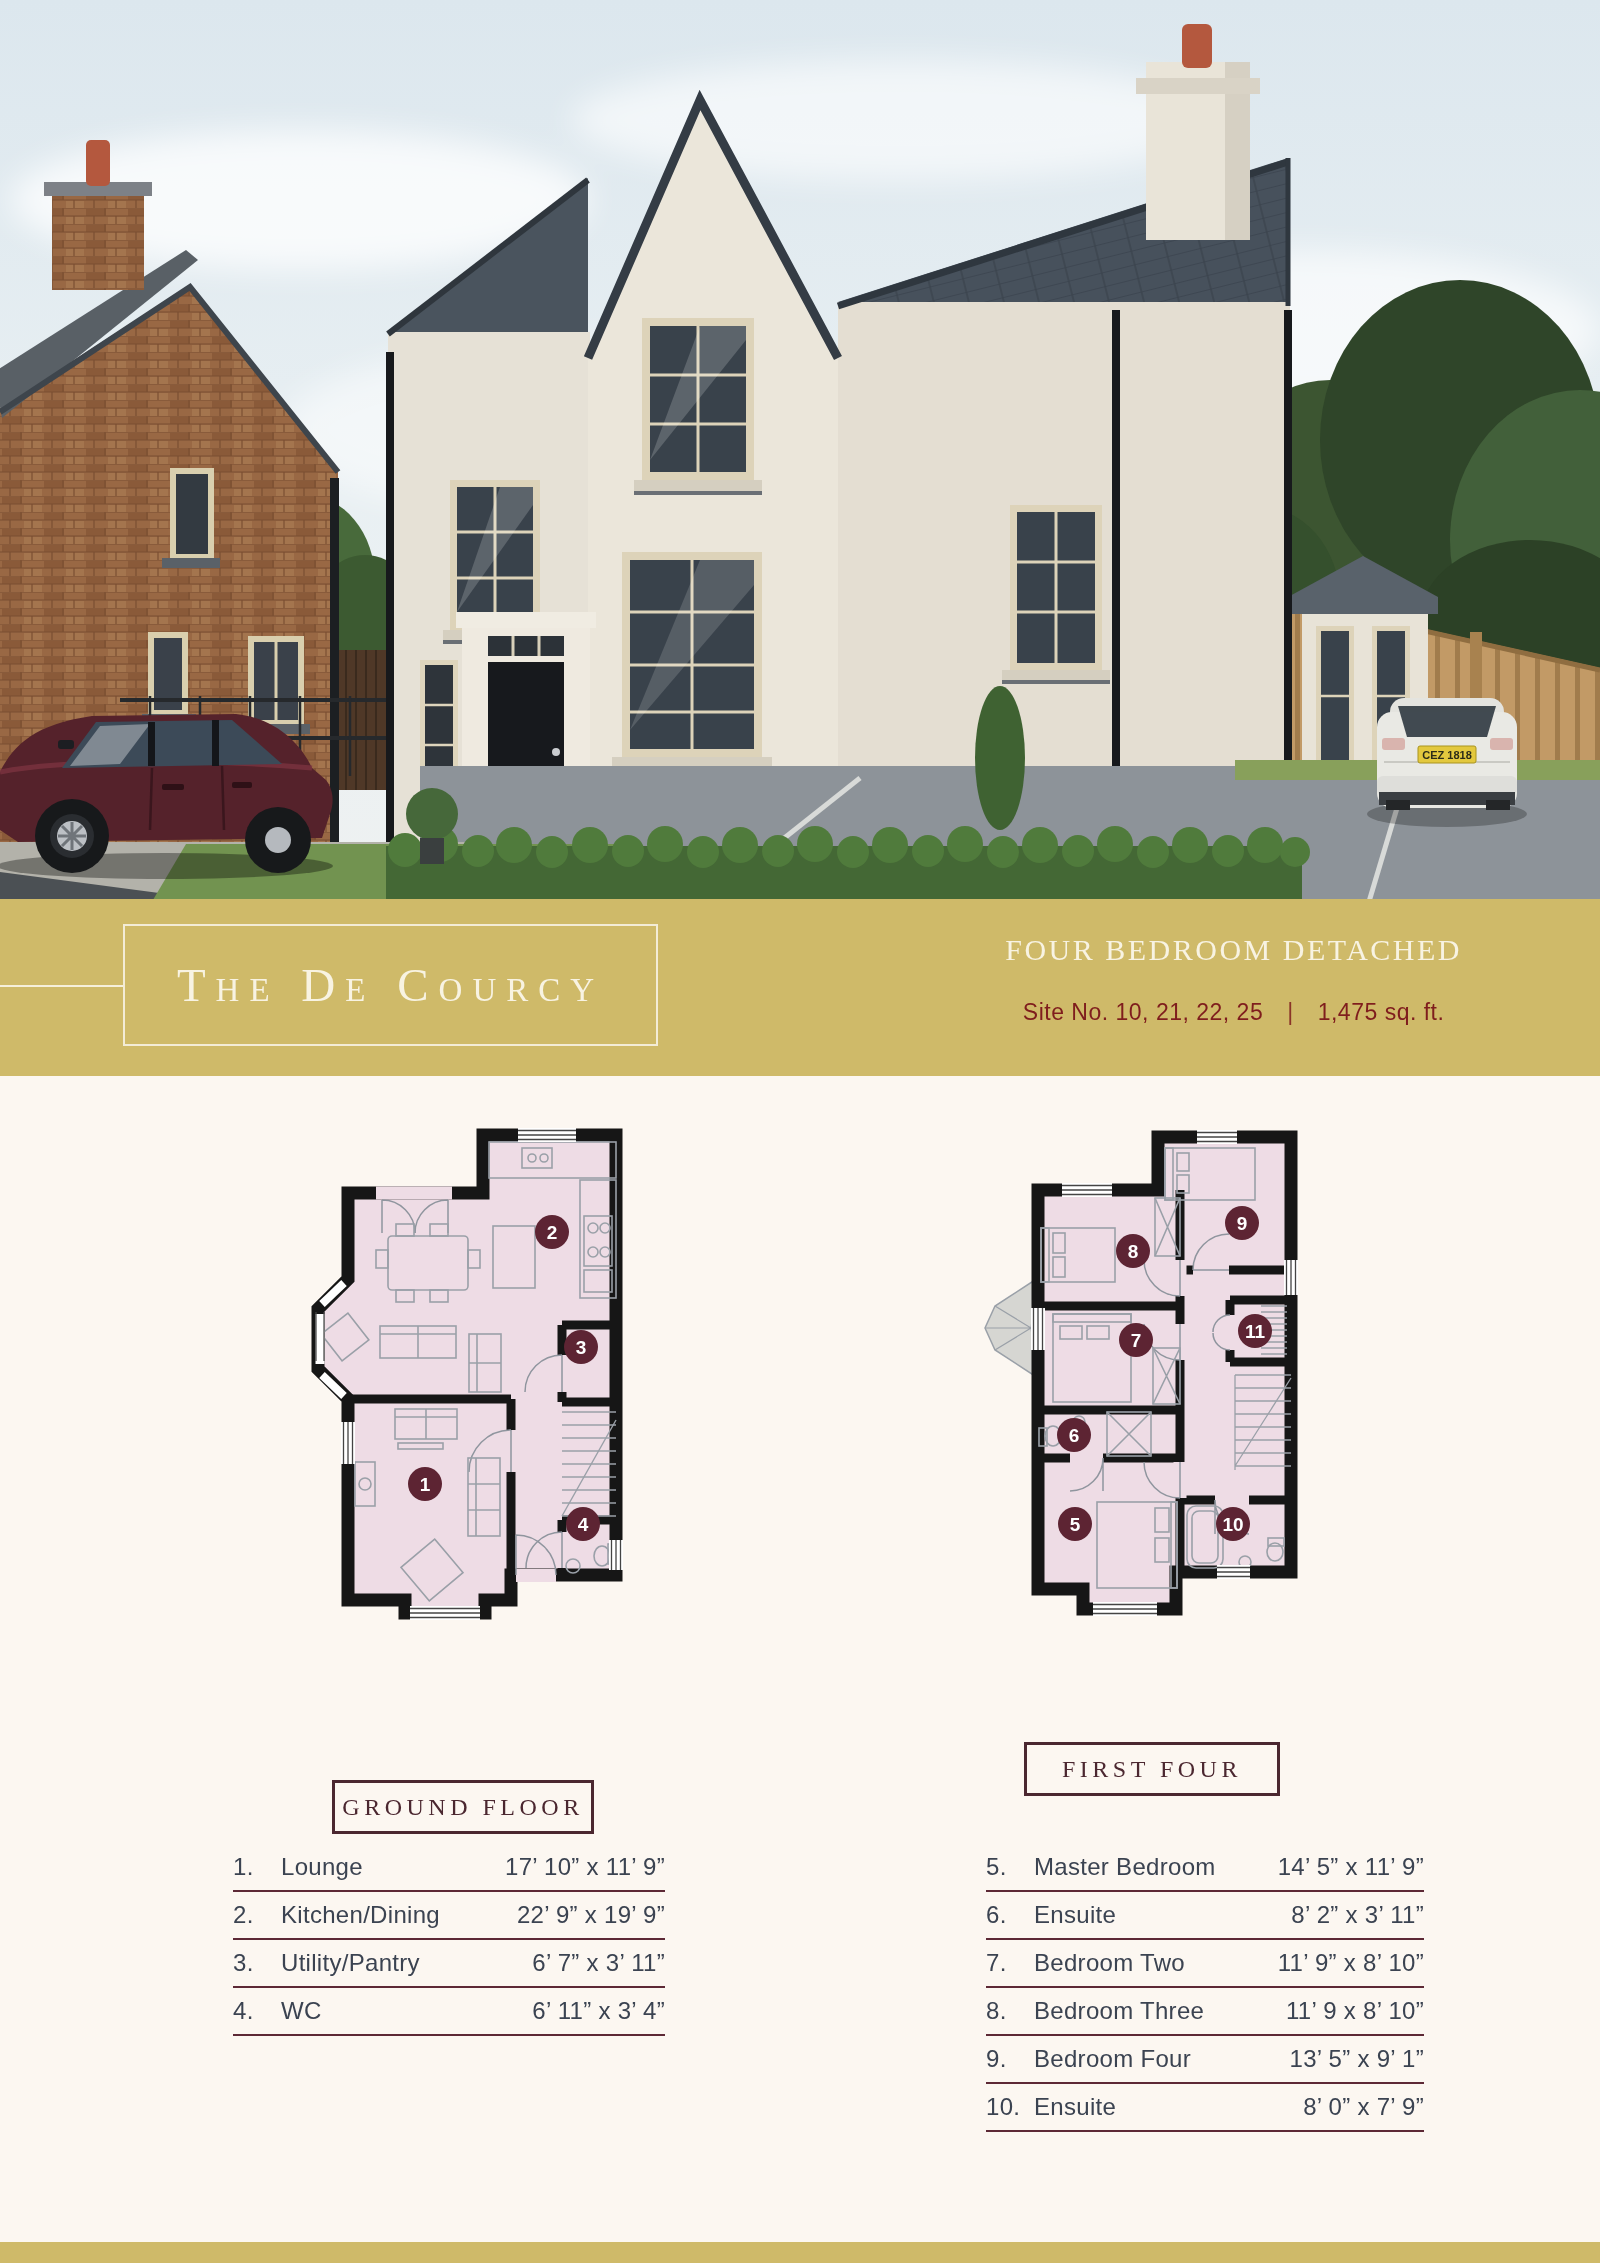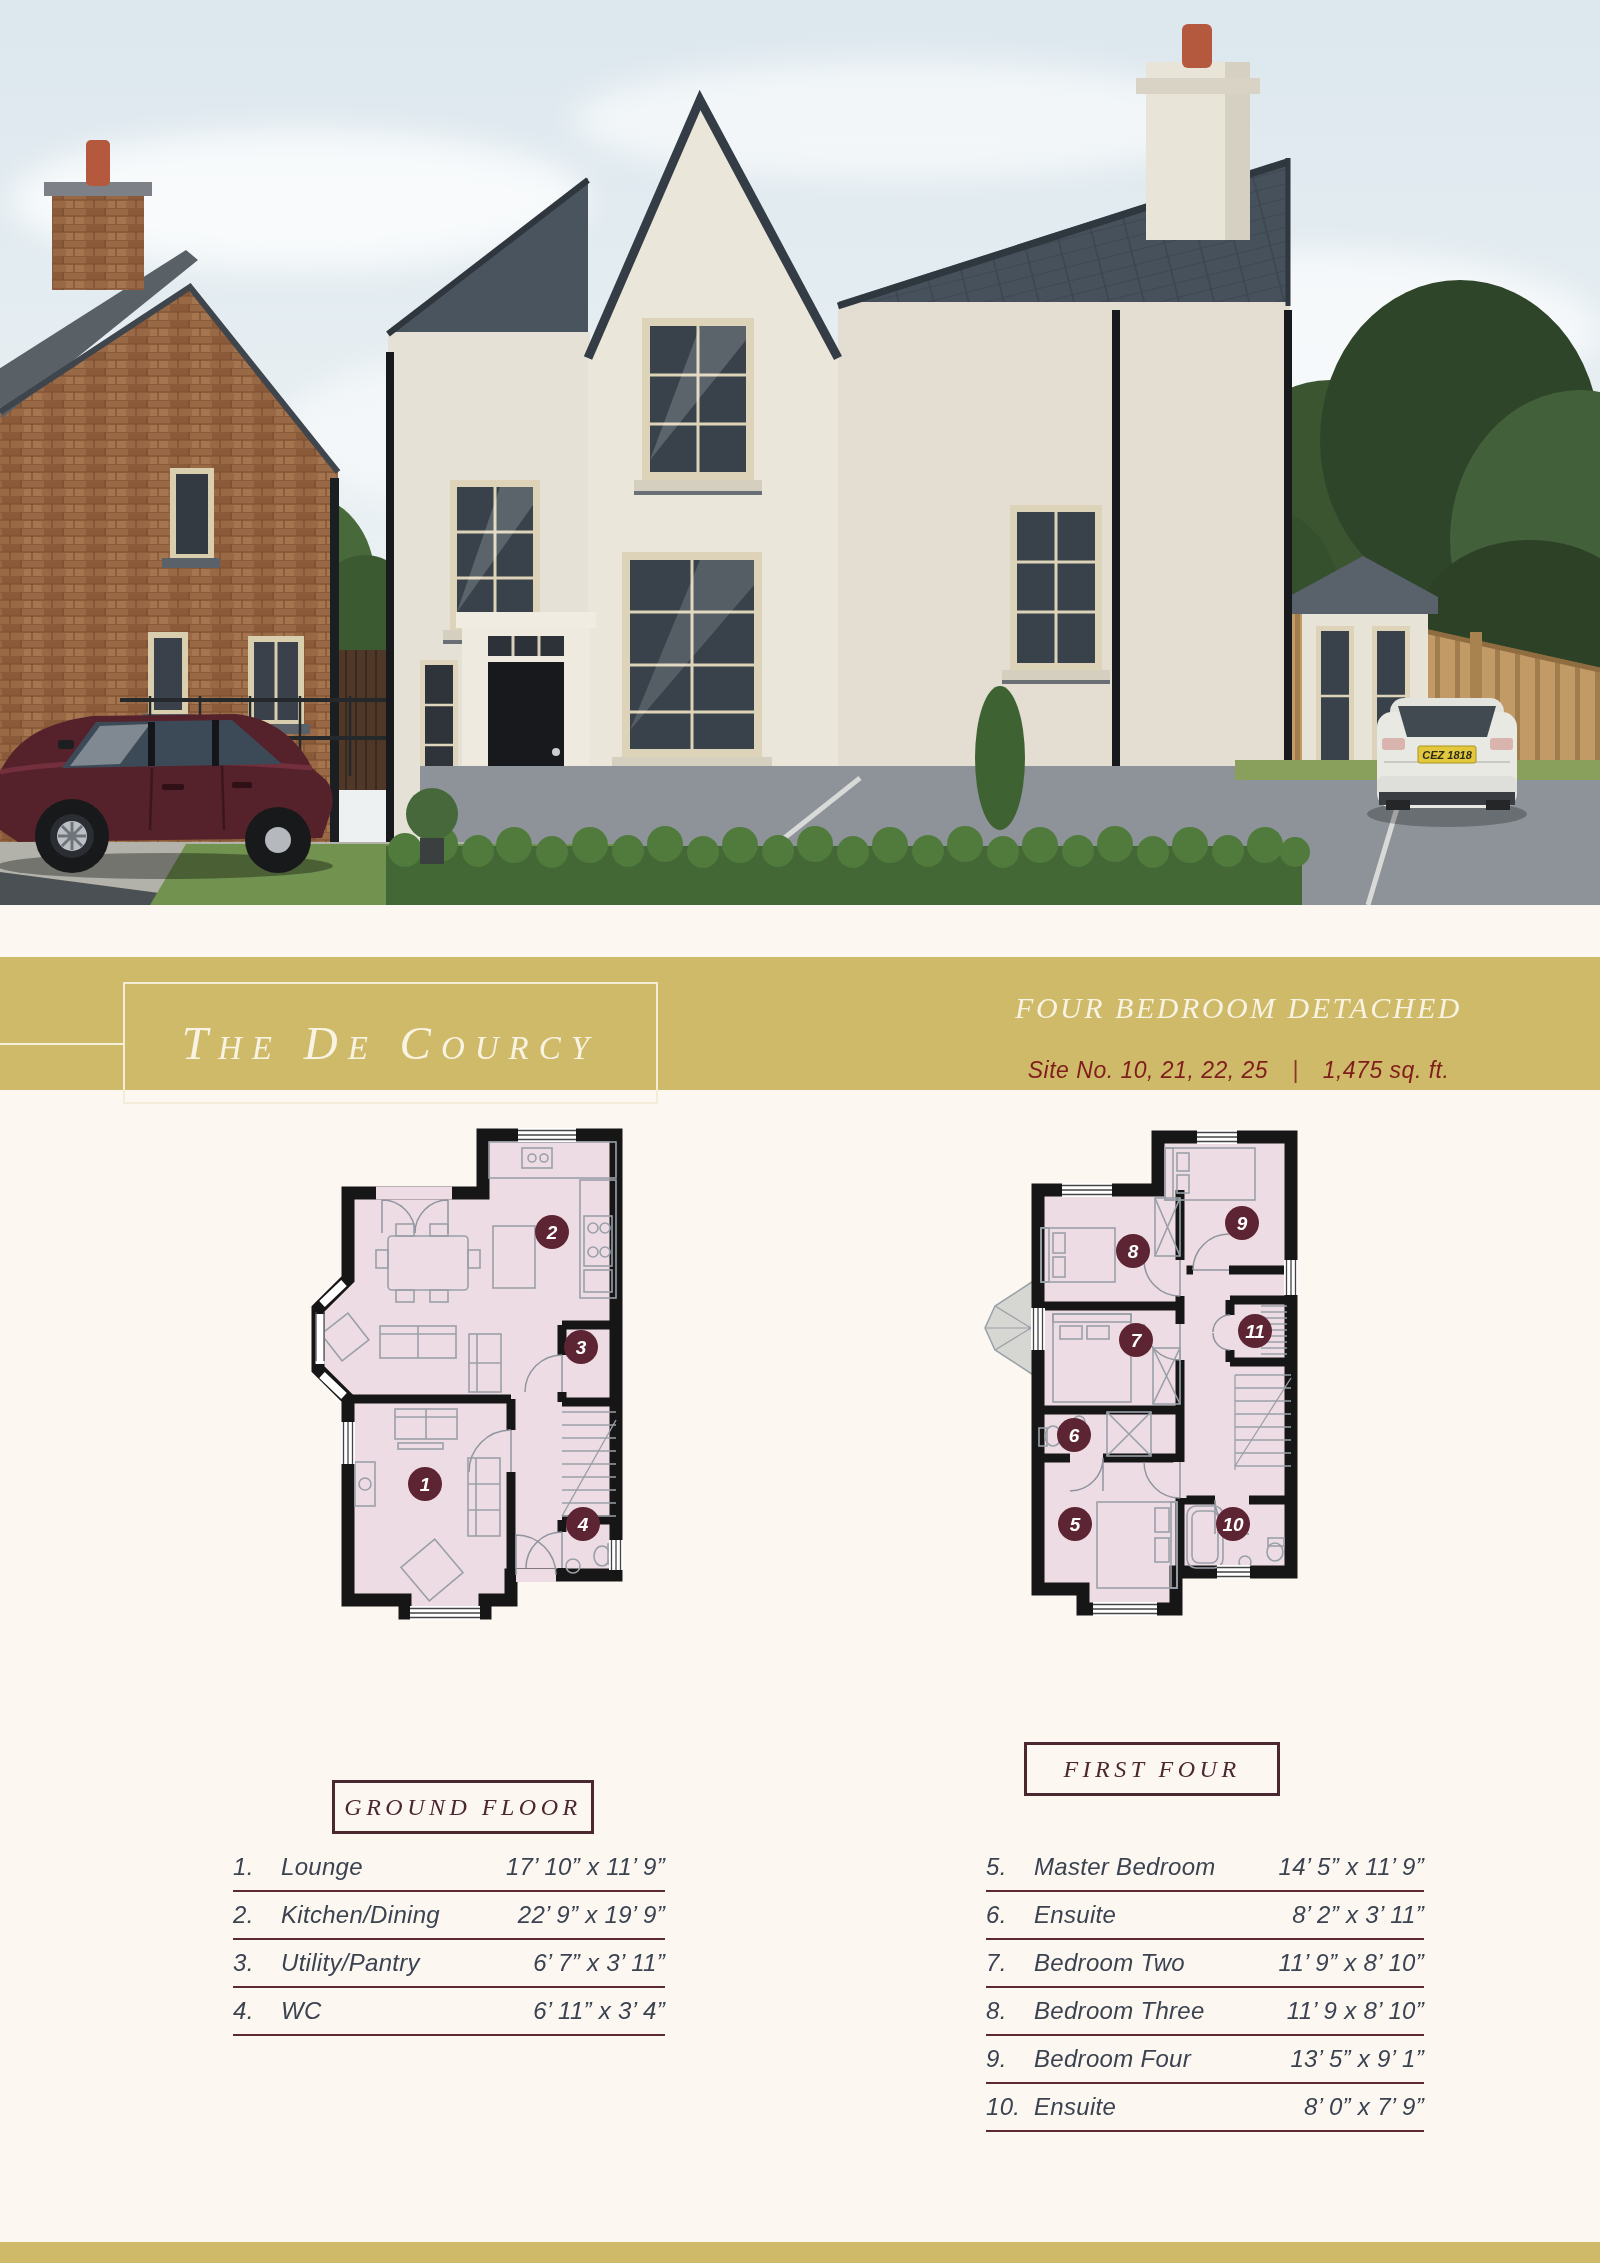--- a/index.html
+++ b/index.html
@@ -1,20 +1,20 @@
 <!DOCTYPE html>
 <html><head>
 <meta charset="utf-8">
 <style>
   html,body{margin:0;padding:0;background:#ffffff;}
   .page{position:relative;width:1600px;height:2263px;background:#fcf7f1;overflow:hidden;
-        font-family:"Liberation Sans",sans-serif;font-style:italic;}
+        font-family:"Liberation Sans",sans-serif;}
   .photo{position:absolute;top:0;left:0;width:1600px;height:905px;}
   
-  .banner{position:absolute;top:957px;left:0;width:1600px;height:133px;background:#cfba69;}
+  .banner{position:absolute;top:899px;left:0;width:1600px;height:177px;background:#cfba69;}
   .banner-rule{position:absolute;top:86px;left:0;width:123px;height:2px;background:#f6f0da;}
   .title-box{position:absolute;left:123px;top:25px;width:531px;height:118px;border:2px solid #f3ecd6;
              display:flex;align-items:center;justify-content:center;}
   .title{font-family:"Liberation Serif",serif;font-variant:small-caps;font-size:47px;
          letter-spacing:10px;color:#f8f3e2;white-space:nowrap;}
   .banner-right{position:absolute;right:138px;top:34px;color:#f8f3e2;}
   .category{font-family:"Liberation Serif",serif;font-size:30px;letter-spacing:2.5px;white-space:nowrap;}
   .site-line{margin-top:32px;font-size:23px;letter-spacing:.5px;display:flex;gap:24px;
              justify-content:center;align-items:center;color:#7f1d1d;}
   .site-sep{opacity:.85;}

